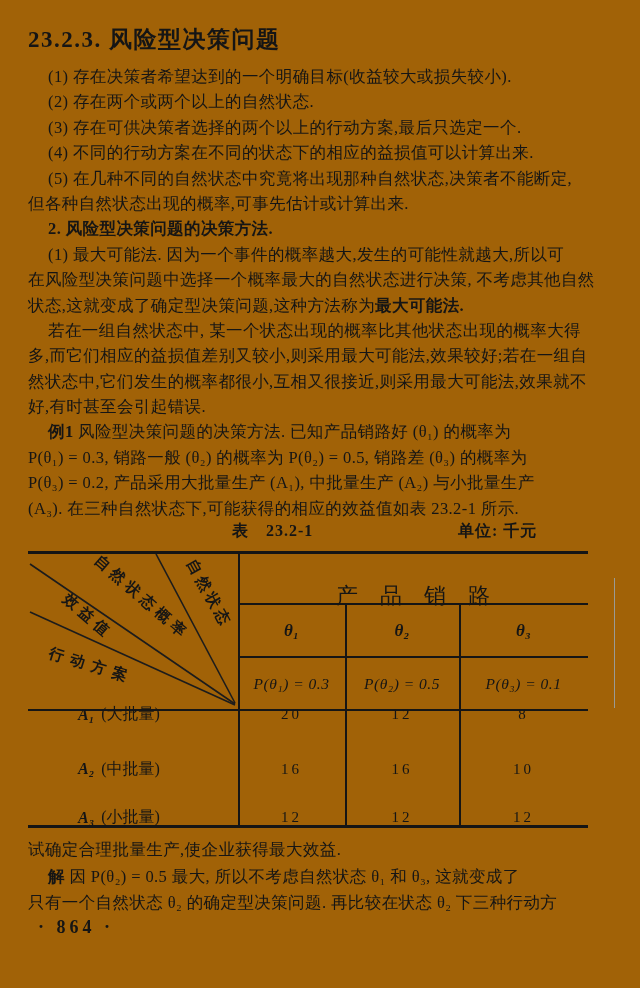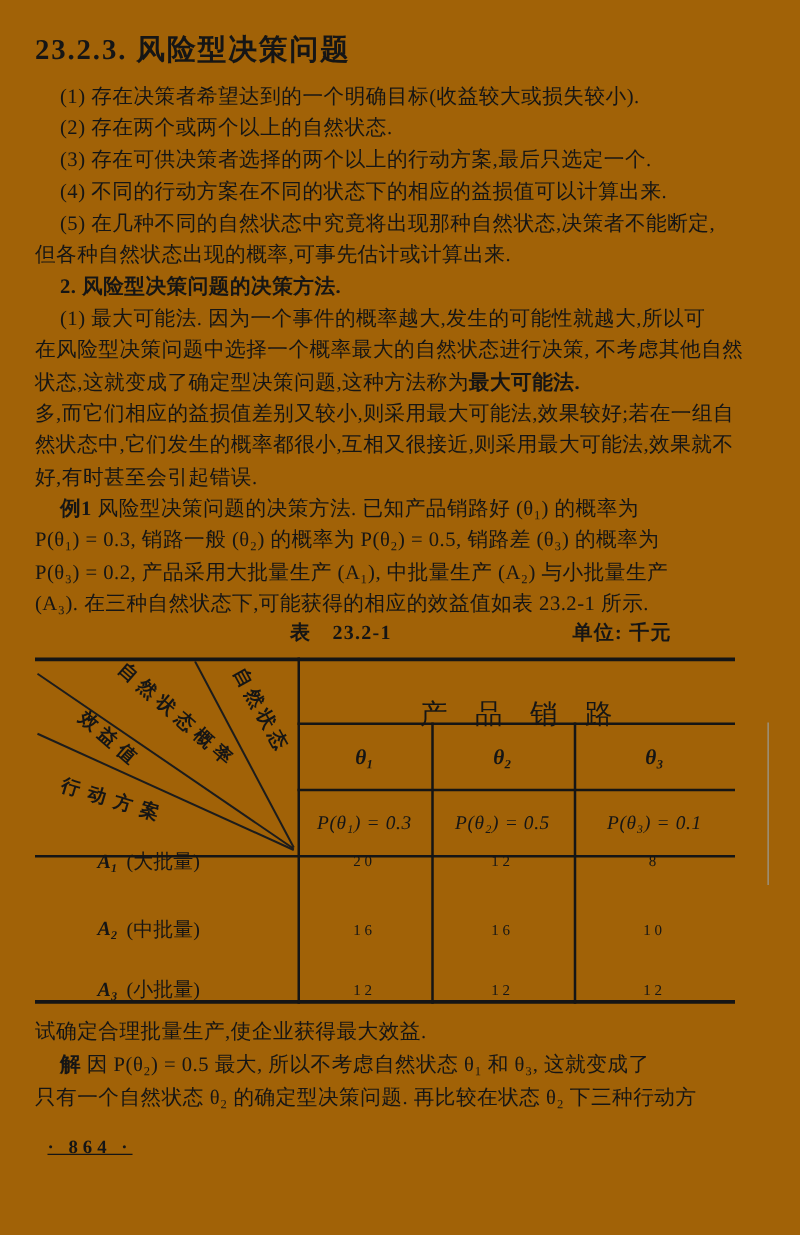--- a/index.html
+++ b/index.html
@@ -50,35 +50,35 @@
   .st-hd { top:54px; height:51px; font-style:italic; font-weight:700; font-size:17px; }
   .pr-hd { top:107px; height:51px; font-style:italic; font-size:15.5px; letter-spacing:0.5px; }
   .col1 { left:210px; width:107px; }
   .col2 { left:317px; width:114px; }
   .col3 { left:431px; width:129px; }
   .row1 { top:144px; height:39px; }
   .row2 { top:199px; height:38px; }
   .row3 { top:248px; height:37px; }
   .act { left:50px; width:160px; justify-content:flex-start; font-size:16px; }
   .act .sym { font-style:italic; font-weight:700; margin-right:7px; }
-  .val { letter-spacing:3px; font-size:12px;text-align:right; }
+  .val { letter-spacing:3px; font-size:15px;text-align:right; }
 
   .corner-svg { position:absolute; left:0; top:3px; }
   .corner-svg line { stroke:#1c1c1c; stroke-width:1.6; }
   .corner-svg text {
     fill:#151515; font-size:15px; font-weight:600;
     font-family:"Liberation Serif","DejaVu Serif",serif;
   }
   .ls4 { letter-spacing:5px; }
   .ls3 { letter-spacing:4px; }
   .ls6 { letter-spacing:7px; }
 
   .after { margin-top:9px; }
   .ln2 { height:26.5px; line-height:26.5px; font-size:16.5px; letter-spacing:0.4px; white-space:nowrap; }
-  .pageno { margin-top:18px; margin-left:10px; font-size:15px; font-weight:700; letter-spacing:4px;text-decoration:underline; }
+  .pageno { margin-left:10px; font-size:18px; font-weight:700; letter-spacing:4px; }
 
   .edge-artifact { position:absolute; right:25px; top:578px; width:1px; height:130px; background:#9a9a94; }
 </style>
 </head>
 <body>
 
 <div class="page">
   <div class="content">
 
     <h1 class="title">23.2.3. 风险型决策问题</h1>
@@ -86,20 +86,21 @@
     <div class="ln ind">(1) 存在决策者希望达到的一个明确目标(收益较大或损失较小).</div>
     <div class="ln ind">(2) 存在两个或两个以上的自然状态.</div>
     <div class="ln ind">(3) 存在可供决策者选择的两个以上的行动方案,最后只选定一个.</div>
     <div class="ln ind">(4) 不同的行动方案在不同的状态下的相应的益损值可以计算出来.</div>
     <div class="ln ind">(5) 在几种不同的自然状态中究竟将出现那种自然状态,决策者不能断定,</div>
     <div class="ln">但各种自然状态出现的概率,可事先估计或计算出来.</div>
     <div class="ln ind b">2. 风险型决策问题的决策方法.</div>
     <div class="ln ind">(1) 最大可能法. 因为一个事件的概率越大,发生的可能性就越大,所以可</div>
     <div class="ln">在风险型决策问题中选择一个概率最大的自然状态进行决策, 不考虑其他自然</div>
     <div class="ln"><span>状态,这就变成了确定型决策问题,这种方法称为</span><span class="b">最大可能法.</span></div>
+    <div class="ln ind">若在一组自然状态中, 某一个状态出现的概率比其他状态出现的概率大得</div>
     <div class="ln">多,而它们相应的益损值差别又较小,则采用最大可能法,效果较好;若在一组自</div>
     <div class="ln">然状态中,它们发生的概率都很小,互相又很接近,则采用最大可能法,效果就不</div>
     <div class="ln">好,有时甚至会引起错误.</div>
     <div class="ln ind"><span class="b">例1</span><span>  风险型决策问题的决策方法.  已知产品销路好 (θ₁) 的概率为</span></div>
     <div class="ln">P(θ₁) = 0.3, 销路一般 (θ₂) 的概率为 P(θ₂) = 0.5, 销路差 (θ₃) 的概率为</div>
     <div class="ln">P(θ₃) = 0.2, 产品采用大批量生产 (A₁), 中批量生产 (A₂) 与小批量生产</div>
     <div class="ln">(A₃). 在三种自然状态下,可能获得的相应的效益值如表 23.2-1 所示.</div>
 
     <div class="caption-row">
       <span class="cap">表　23.2-1</span>

